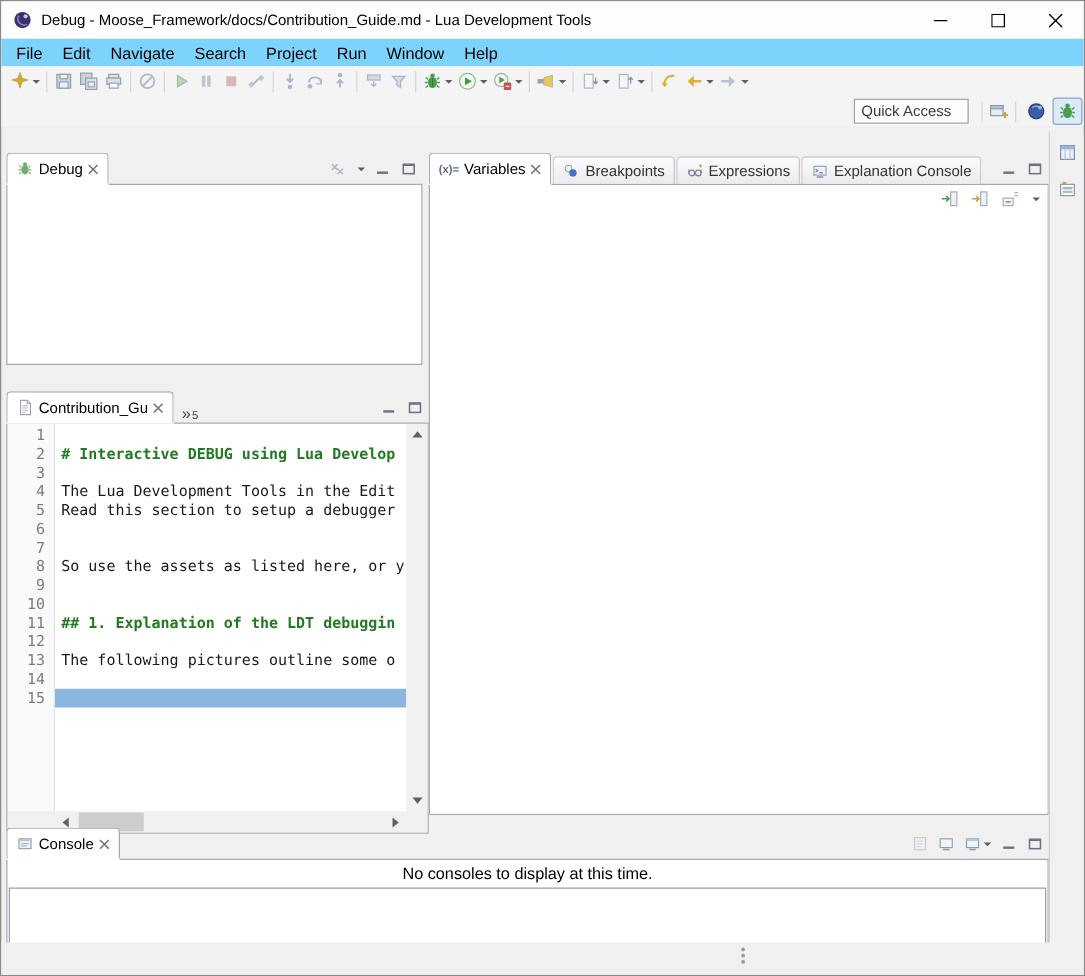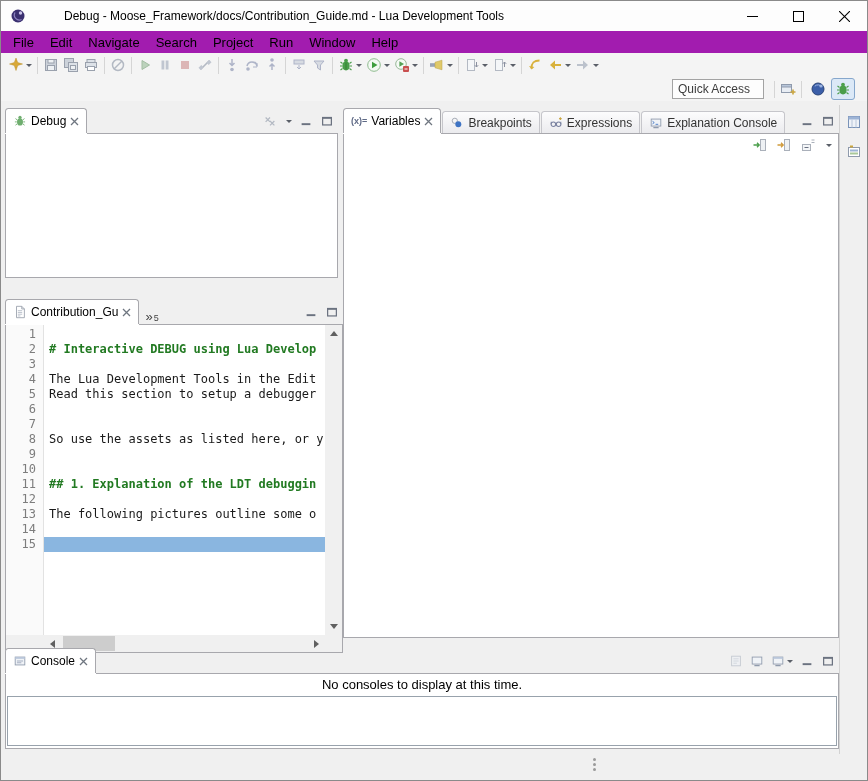--- a/index.html
+++ b/index.html
@@ -1,44 +1,44 @@
 <!DOCTYPE html>
 <html><head>
 <meta charset="utf-8">
 <style>
   * { box-sizing:border-box; margin:0; padding:0; }
   html,body { width:868px; height:781px; background:#fff; }
   body { font-family:"Liberation Sans", sans-serif; font-size:12px; color:#000; }
   .win { position:relative; width:868px; height:781px; background:#f0f0f0; border:1px solid #8a8a8a; overflow:hidden; }
 
   
-  .titlebar { height:30px; background:#fdfdfd; display:flex; align-items:center;gap:31px; }
+  .titlebar { height:30px; background:#fdfdfd; display:flex; align-items:center; }
   .title-icon { margin:0 7px 0 9px; display:flex; }
   .title-text { font-size:12px; color:#000; }
   .win-controls { margin-left:auto; display:flex; height:100%; }
   .win-btn { width:46px; display:flex; align-items:center; justify-content:center; }
 
   
-  .menubar { height:22px; background:#a21caf; display:flex; align-items:center; padding-left:4px; font-size:13px; }
+  .menubar { height:22px; background:#7dd3fc; display:flex; align-items:center; padding-left:4px; font-size:13px; }
   .menu-item { padding:2px 8px; }
 
   
   .toolbar { height:24px; background:#f4f4f4; display:flex; align-items:center; padding-left:5px; }
-  .row2 { height:24px; background:#f4f4f4; display:flex; align-items:center; justify-content:flex-end; padding-right:12px; }
+  .row2 { height:24px; background:#f4f4f4; display:flex; align-items:center; justify-content:flex-end; padding-right:1px; }
   .tbtn { display:flex; align-items:center; height:22px; padding:0 2px; }
   .tsep { width:1px; height:17px; background:#d5d5d5; margin:0 3px; flex:none; }
   .dd { width:0; height:0; border-left:3px solid transparent; border-right:3px solid transparent; border-top:3px solid #5a5f68; margin-left:2px; }
   .i16 { width:16px; height:16px; display:block; }
   .i14 { width:14px; height:14px; display:block; }
   .qa { width:92px; height:20px; border:1px solid #a3a3a3; background:#fdfdfd; color:#3c3c3c; font-size:12px; display:flex; align-items:center; padding-left:5px; margin-right:7px; }
   .persp-btn { display:flex; align-items:center; height:22px; padding:2px 3px; margin-left:2px; }
   .persp-active { background:#dce9f7; border:1px solid #86a7cc; border-radius:3px; }
 
   
-  .panel { position:absolute; display:flex; flex-direction:column; }
+  .panel { position:absolute; display:flex; flex-direction:column;margin-top:14px; }
   .tabs { height:25px; display:flex; align-items:flex-end; position:relative; z-index:2; }
   .tab { display:flex; align-items:center; gap:4px; padding:0 7px; height:22px; font-size:12px; color:#333;
          background:linear-gradient(#fcfcfd,#ebebee); border:1px solid #c6c6cb; border-bottom:none;
          border-radius:3.5px 3.5px 0 0; margin-right:1px; white-space:nowrap; }
   .tab.sel { background:#fff; border-color:#a8a8ad; height:25px; color:#000; box-shadow:0 1px 0 #fff; }
   .hdr-actions { margin-left:auto; display:flex; align-items:center; gap:7px; padding:0 4px 5px 0; }
   .panel-content { flex:1; background:#fff; border:1px solid #a8a8ad; overflow:hidden; display:flex; flex-direction:column; }
   .vicon { font-size:9px; font-weight:bold; color:#5f6a86; letter-spacing:0; }
   .ovf { display:flex; align-items:flex-end; padding:0 5px 1px 5px; color:#444; }
   .ovf-ch { font-size:13px; line-height:12px; }

